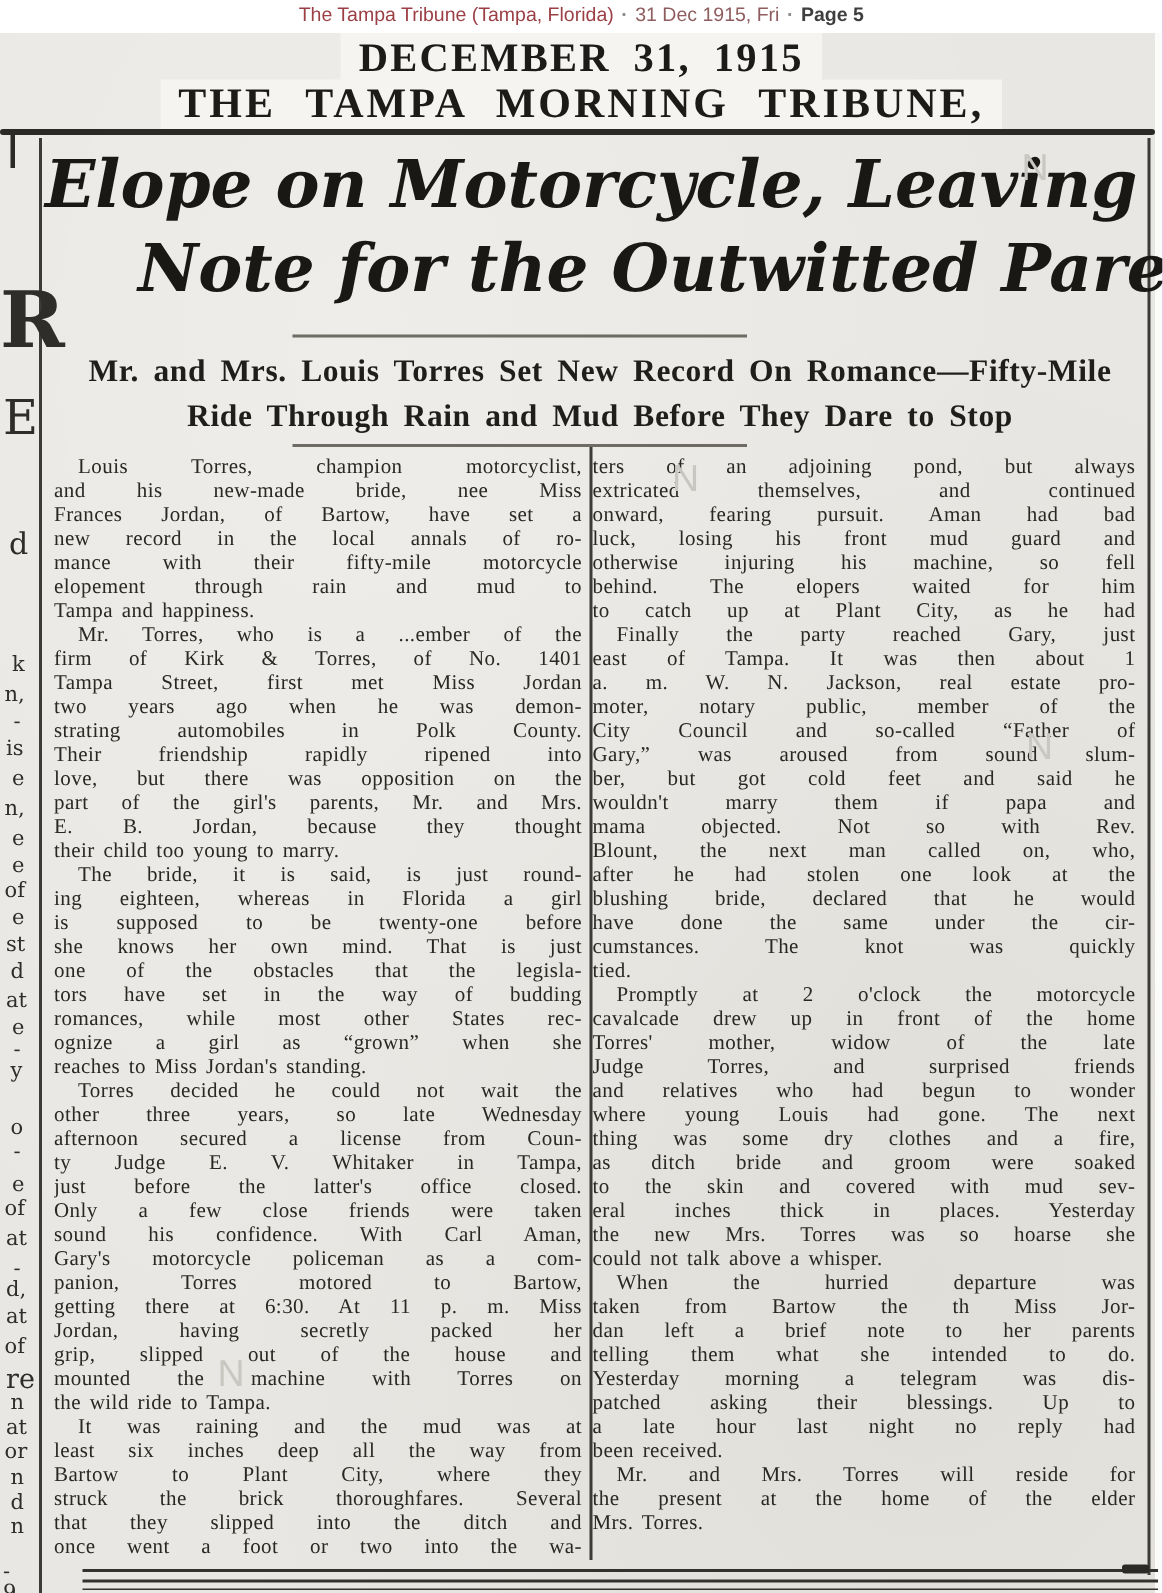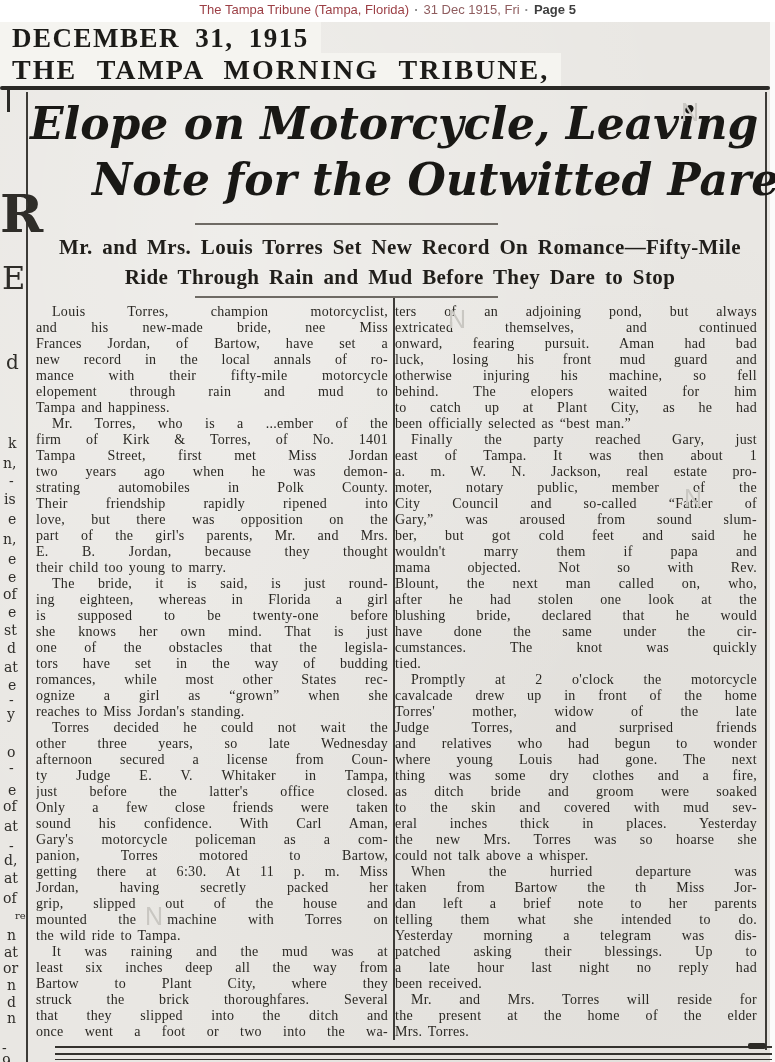--- a/index.html
+++ b/index.html
@@ -14,21 +14,21 @@
   .meta-date{color:#8f5d5f;}
   .meta-page{color:#3f3f3f;font-weight:bold;}
 
   
   .clip{position:absolute;left:0;top:22px;width:775px;height:1040px;background:#e9e7e3;}
   .clip:before{content:"";position:absolute;inset:0;
       background:radial-gradient(ellipse at 30% 20%,rgba(255,255,255,.25),rgba(0,0,0,0) 60%),
                  radial-gradient(ellipse at 80% 80%,rgba(120,115,105,.08),rgba(0,0,0,0) 55%);
       pointer-events:none;}
 
-  .masthead-line{position:absolute;left:0;width:775px;font-weight:bold;color:#1c1b18;}
+  .masthead-line{position:absolute;left:0;width:775px;text-align:center;font-weight:bold;color:#1c1b18;}
   .masthead-line .hl{background:#f5f4f0;padding:1px 12px;display:inline-block;}
   .masthead-date{top:0;font-size:27px;letter-spacing:1.5px;word-spacing:7px;}
   .masthead-paper{top:31px;font-size:28px;letter-spacing:2px;word-spacing:11px;}
 
   .top-border{position:absolute;left:0;top:64px;width:770px;height:4px;background:#2b2a27;border-radius:2px;}
   .left-tick{position:absolute;left:7px;top:68px;width:3px;height:22px;background:#2b2a27;}
 
   .rule-v{position:absolute;width:2px;background:#3d3b37;}
   .rule-left{left:26px;top:70px;height:970px;}
   .rule-right{left:765px;top:70px;height:958px;}
@@ -168,21 +168,20 @@
       </div>
     <div class="bodycol col2" id="col2">
         <div class="para">
           <div class="line">ters of an adjoining pond, but always</div>
           <div class="line">extricated themselves, and continued</div>
           <div class="line">onward, fearing pursuit. Aman had bad</div>
           <div class="line">luck, losing his front mud guard and</div>
           <div class="line">otherwise injuring his machine, so fell</div>
           <div class="line">behind.  The elopers waited for him</div>
           <div class="line">to catch up at Plant City, as he had</div>
-          <div class="line last">been officially selected as “best man.”</div>
         </div>
         <div class="para">
           <div class="line first">Finally the party reached Gary, just</div>
           <div class="line">east of Tampa. It was then about 1</div>
           <div class="line">a. m.  W. N. Jackson, real estate pro-</div>
           <div class="line">moter, notary public, member of the</div>
           <div class="line">City Council and so-called “Father of</div>
           <div class="line">Gary,” was aroused from sound slum-</div>
           <div class="line">ber, but got cold feet and said  he</div>
           <div class="line">wouldn't marry them if  papa  and</div>
@@ -252,21 +251,21 @@
         <span class="frag" style="left: 7px; top: 685px; font-size: 14px;">y</span>
         <span class="frag" style="left: 7px; top: 723px; font-size: 14px;">o</span>
         <span class="frag" style="left: 9px; top: 739px; font-size: 14px;">-</span>
         <span class="frag" style="left: 8px; top: 761px; font-size: 14px;">e</span>
         <span class="frag" style="left: 3px; top: 777px; font-size: 14px;">of</span>
         <span class="frag" style="left: 4px; top: 797px; font-size: 14px;">at</span>
         <span class="frag" style="left: 9px; top: 817px; font-size: 14px;">-</span>
         <span class="frag" style="left: 4px; top: 831px; font-size: 14px;">d,</span>
         <span class="frag" style="left: 4px; top: 849px; font-size: 14px;">at</span>
         <span class="frag" style="left: 3px; top: 869px; font-size: 14px;">of</span>
-        <span class="frag" style="left: 15px; top: 889px; font-size: 10px;">re</span>
+        <span class="frag" style="left: 4px; top: 889px; font-size: 18px;">re</span>
         <span class="frag" style="left: 7px; top: 906px; font-size: 14px;">n</span>
         <span class="frag" style="left: 4px; top: 923px; font-size: 14px;">at</span>
         <span class="frag" style="left: 3px; top: 939px; font-size: 14px;">or</span>
         <span class="frag" style="left: 7px; top: 956px; font-size: 14px;">n</span>
         <span class="frag" style="left: 7px; top: 973px; font-size: 14px;">d</span>
         <span class="frag" style="left: 7px; top: 989px; font-size: 14px;">n</span>
         <span class="frag" style="left: 2px; top: 1019px; font-size: 14px;">-</span>
         <span class="frag" style="left: 2px; top: 1033px; font-size: 14px;">9</span>
       </div>
     <div id="wms">

